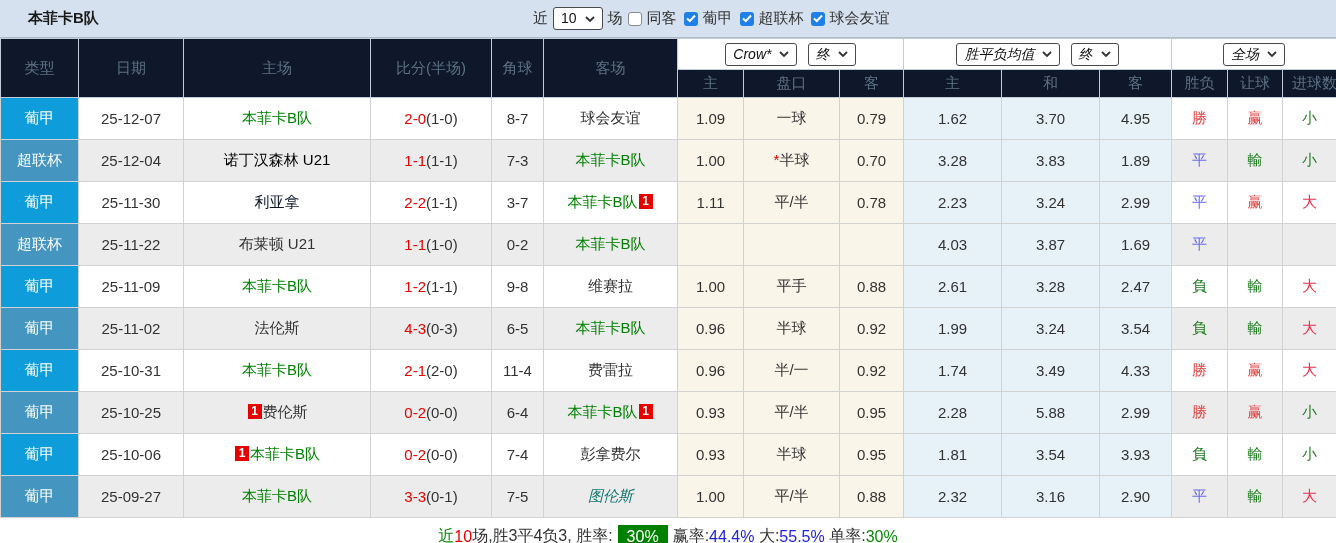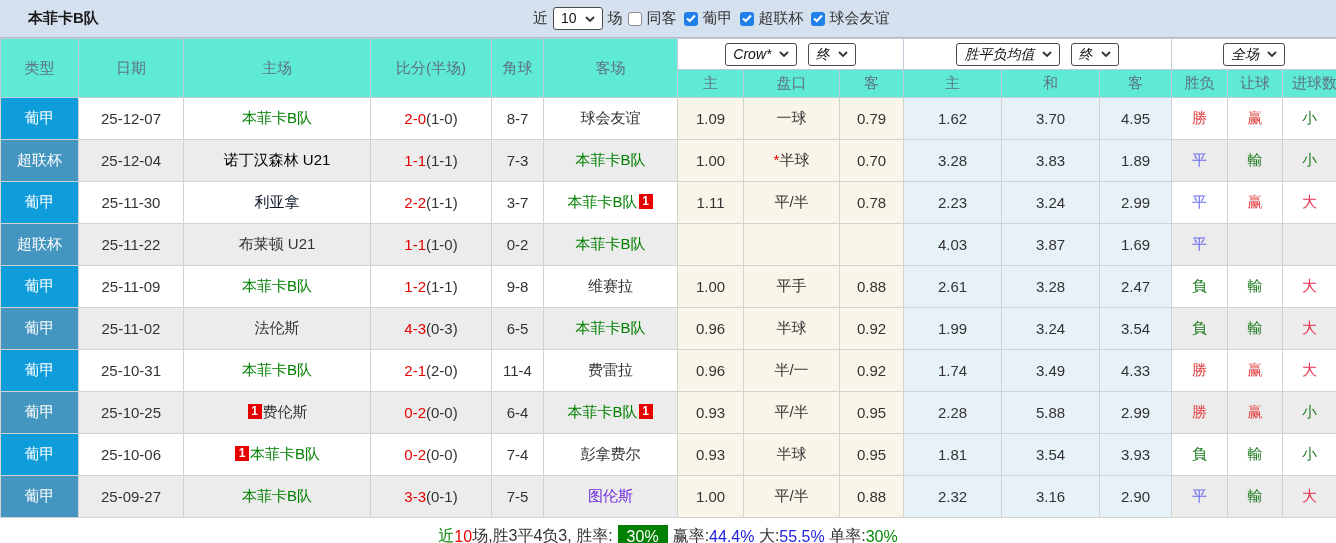--- a/index.html
+++ b/index.html
@@ -15,21 +15,21 @@
        border-radius:3px;padding:2px 7px;font-size:14px;color:#111;cursor:default;line-height:17px;}
   .sel svg{flex:0 0 auto;}
   .cb{width:14px;height:14px;border-radius:3px;display:inline-flex;align-items:center;
       justify-content:center;box-sizing:border-box;vertical-align:middle;}
   .cb.on{background:#1e80e8;}
   .cb.off{background:#fff;border:1px solid #8a8a8a;}
   .cbl{margin-right:2px;}
 
   
   table{border-collapse:collapse;table-layout:fixed;width:1336px;}
-  thead th{background:#5eead4;color:#5d7186;font-weight:normal;font-size:15px;
+  thead th{background:#0f172a;color:#5d7186;font-weight:normal;font-size:15px;
            border:1px solid #c2ccd8;padding:0;}
   thead tr.hrow1 th{height:30px;}
   thead tr.hrow2 th{height:27px;}
   thead th.sel-cell{background:#fff;}
   thead th.sel-cell .sel{margin:0 3px;font-style:italic;}
   thead th.th-goals{text-align:left;padding-left:9px;white-space:nowrap;overflow:hidden;}
   tbody td{border:1px solid #d2d2d2;height:41px;text-align:center;font-size:15px;
            color:#333;padding:0;overflow:hidden;white-space:nowrap;background:#fff;}
   tbody tr:nth-child(even) td{background:#ececec;}
   tbody td.col-type{background:#0f9cda;color:#fff;}
@@ -327,21 +327,21 @@
       <td style="color: rgb(29, 122, 29);">輸</td>
       <td style="color: rgb(29, 122, 29);">小</td>
     </tr>
 
     <tr>
       <td class="col-type">葡甲</td>
       <td>25-09-27</td>
       <td><span style="color: rgb(0, 128, 0);">本菲卡B队</span></td>
       <td><span class="ft">3-3</span><span class="half">(0-1)</span></td>
       <td>7-5</td>
-      <td><span style="color: #6d28d9;">图伦斯</span></td>
+      <td><span style="color: #0f766e; font-style: italic;">图伦斯</span></td>
       <td class="col-cream">1.00</td>
       <td class="col-cream"><span class="star"></span><span>平/半</span></td>
       <td class="col-cream">0.88</td>
       <td class="col-avg">2.32</td>
       <td class="col-avg">3.16</td>
       <td class="col-avg">2.90</td>
       <td style="color: rgb(106, 106, 240);">平</td>
       <td style="color: rgb(29, 122, 29);">輸</td>
       <td style="color: rgb(232, 48, 78);">大</td>
     </tr>

